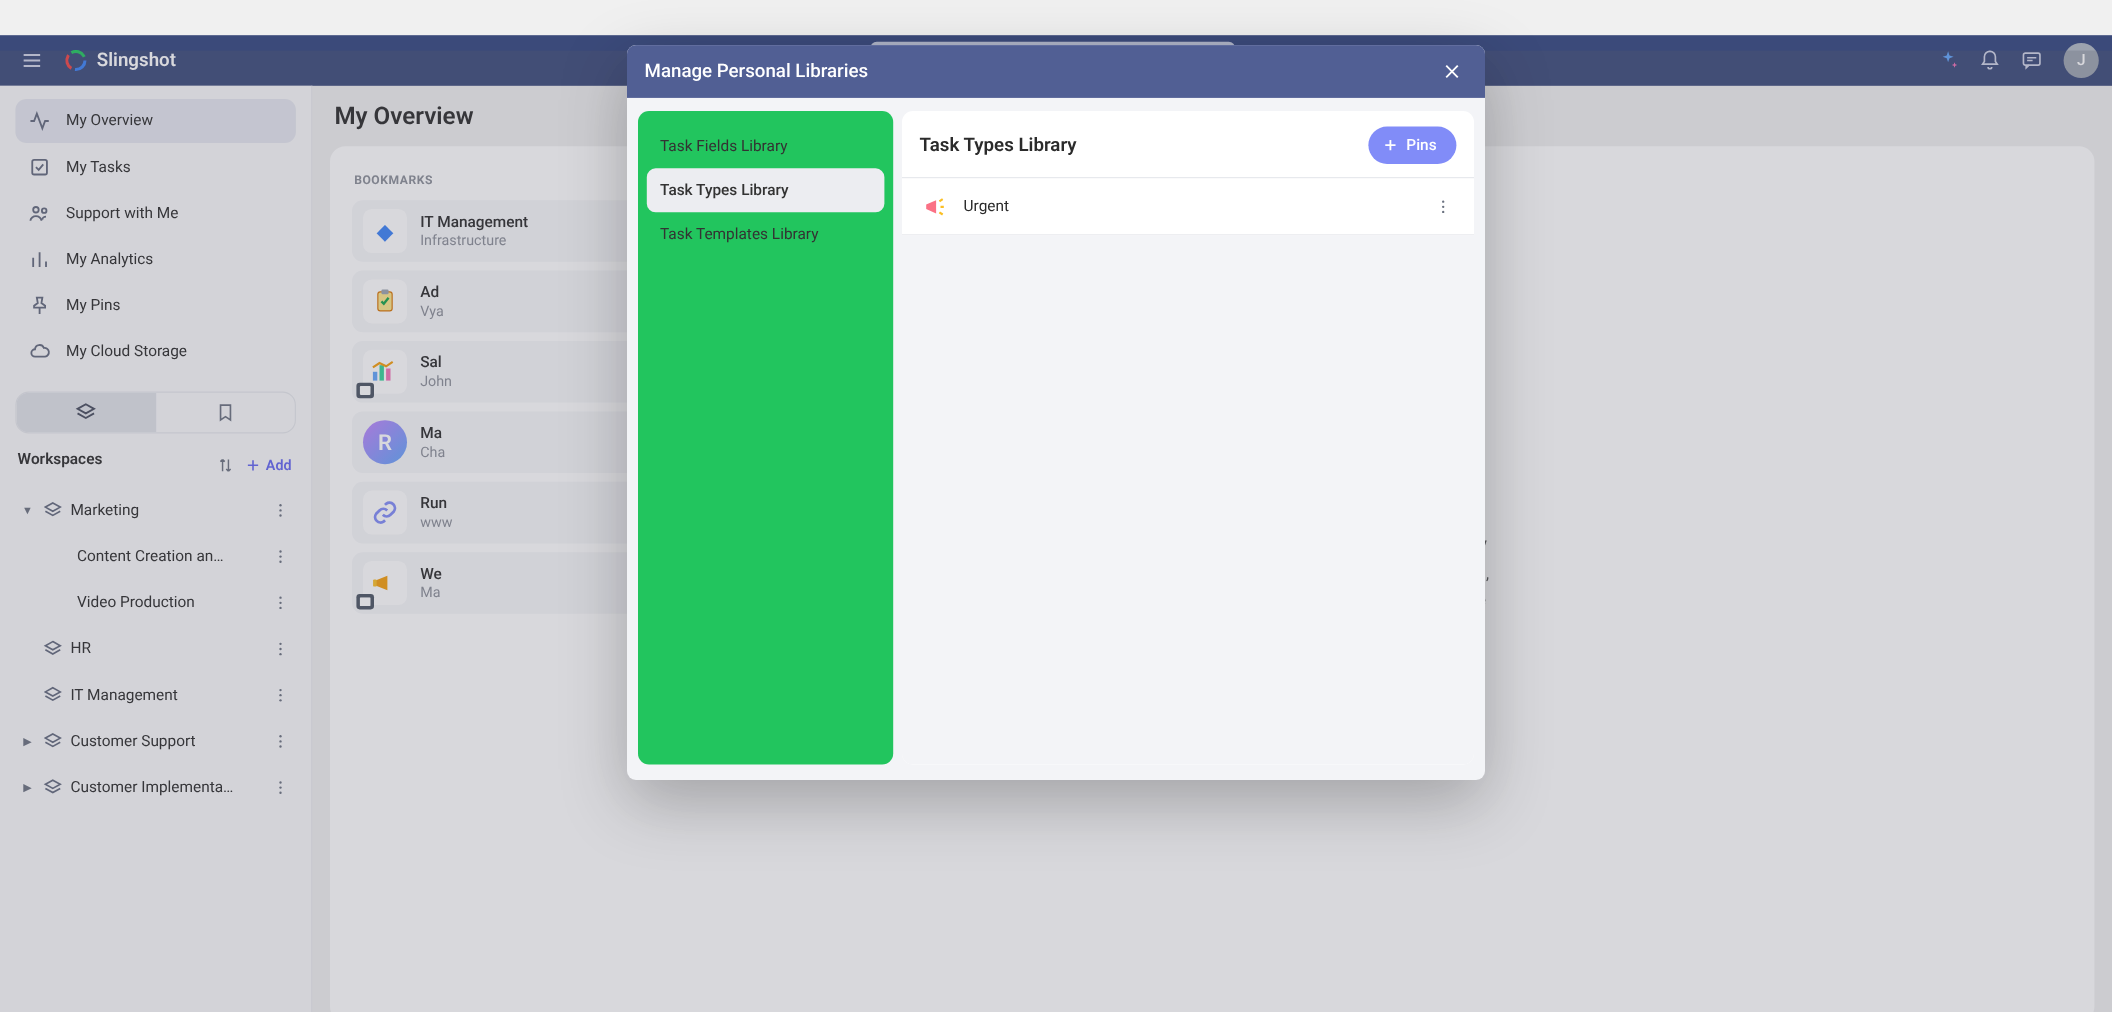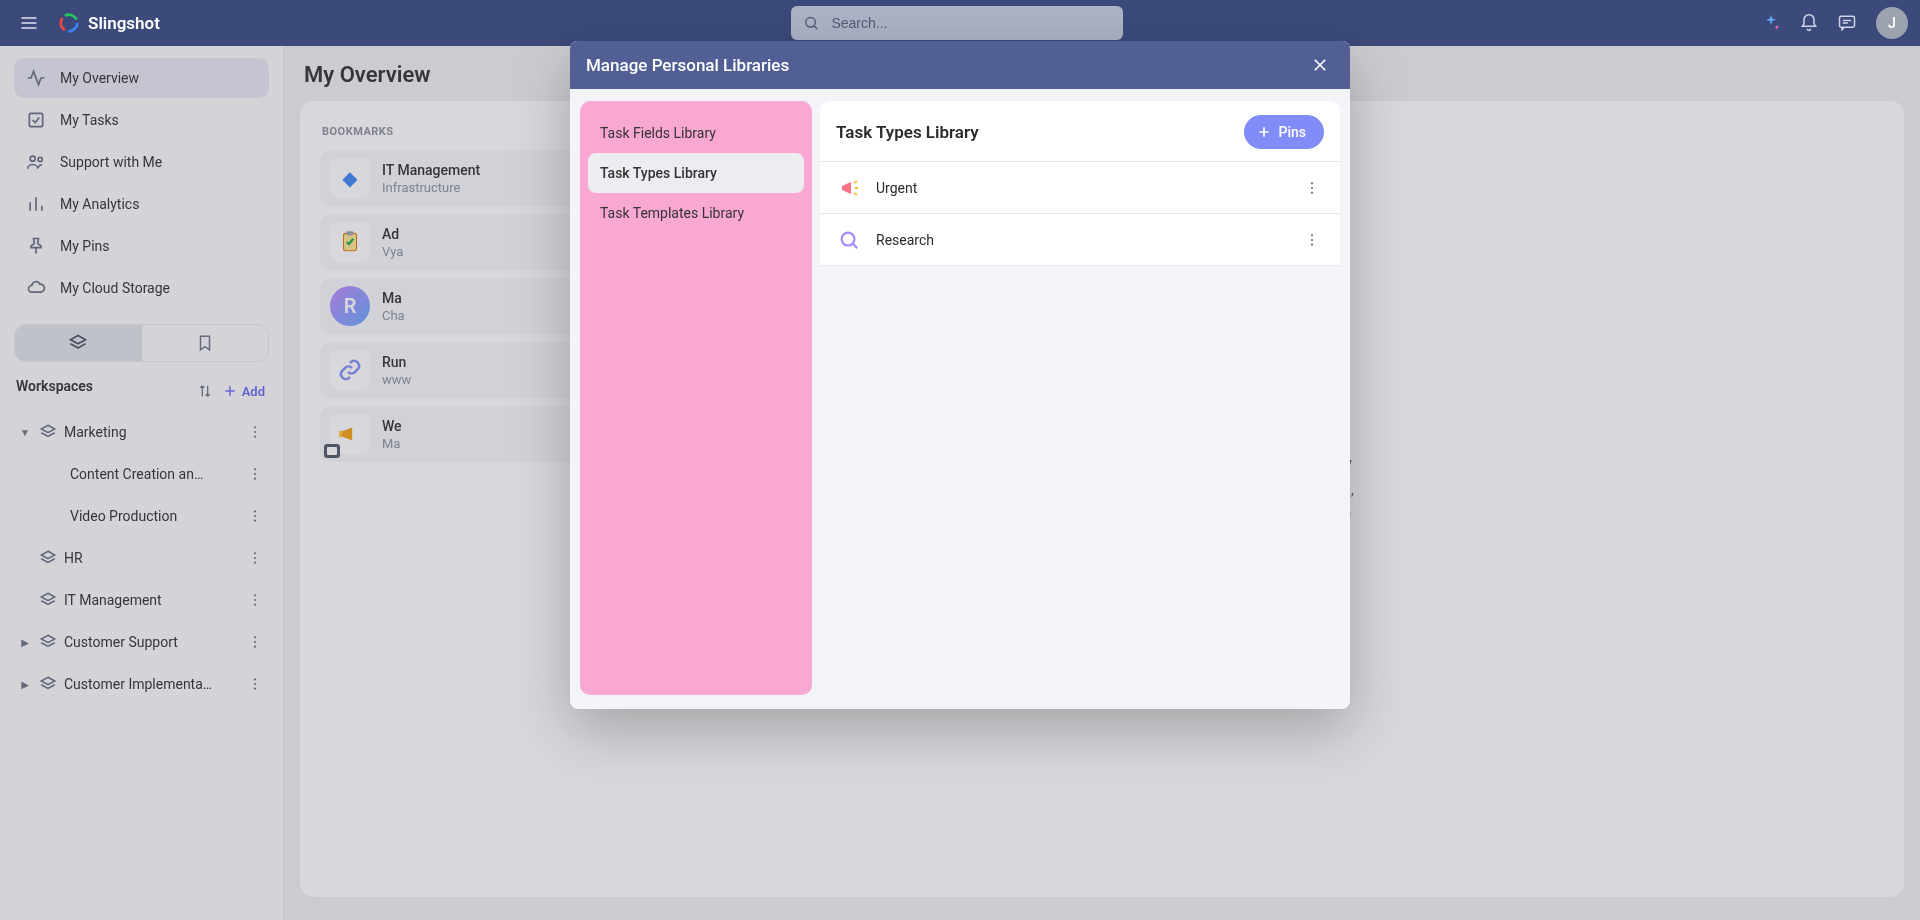--- a/index.html
+++ b/index.html
@@ -15,21 +15,21 @@
     --hover:#eceef3;
     --active:#e5e7ef;
     --border:#e5e7eb;
     --badge-orange:#f97316;
   }
   *{box-sizing:border-box;}
   html,body{margin:0;padding:0;height:100%;font-family:-apple-system,BlinkMacSystemFont,"Segoe UI",Roboto,sans-serif;font-size:14px;color:var(--text);}
   body{background:var(--page-bg);overflow:hidden;}
 
   
-  .topbar{height:46px;background:var(--navy);display:flex;align-items:center;padding:0 12px;gap:8px;color:#e9eaf2;}
+  .topbar{height:46px;background:var(--navy);display:flex;align-items:center;padding:0 12px;gap:8px;color:#e9eaf2;margin-top:32px;}
   .icon-btn{width:34px;height:34px;display:flex;align-items:center;justify-content:center;border-radius:6px;cursor:pointer;color:#d0d4e6;}
   .logo-wrap{display:flex;align-items:center;gap:8px;margin-left:4px;}
   .logo-mark{width:22px;height:22px;position:relative;}
   .logo-mark svg{width:100%;height:100%;}
   .logo-text{font-weight:600;font-size:17px;color:#fff;}
   .topbar-center{flex:1;display:flex;justify-content:center;}
   .search{width:332px;height:34px;background:#aeb3c6;border-radius:6px;display:flex;align-items:center;padding:0 12px;gap:10px;color:#555c76;}
   .search input{border:none;background:transparent;outline:none;font-size:14px;width:100%;color:#555c76;}
   .search input::placeholder{color:#555c76;}
   .topbar-right{display:flex;align-items:center;gap:4px;}
@@ -70,21 +70,21 @@
   .bm-badge{position:absolute;left:4px;bottom:4px;width:16px;height:14px;background:#4b5563;border-radius:3px;display:flex;align-items:center;justify-content:center;}
   .empty-col{flex:1;display:flex;flex-direction:column;align-items:center;justify-content:center;text-align:center;color:#555;gap:8px;}
 
   
   .overlay{position:fixed;inset:46px 0 0 0;background:rgba(90,94,110,0.24);display:flex;align-items:flex-start;justify-content:center;padding-top:0;}
   .modal{width:780px;background:#f3f4f7;border-radius:8px;overflow:hidden;box-shadow:0 20px 60px rgba(0,0,0,0.25);margin-top:-5px;}
   .modal-header{height:48px;background:#515f94;color:#fff;display:flex;align-items:center;justify-content:space-between;padding:0 16px;}
   .modal-title{font-size:17px;font-weight:500;}
   .modal-close{width:28px;height:28px;display:flex;align-items:center;justify-content:center;cursor:pointer;border-radius:6px;}
   .modal-body{display:flex;gap:8px;padding:12px 10px 14px;height:620px;}
-  .lib-nav{background:#f9a8d4;border-radius:10px;width:232px;padding:12px 8px;}
+  .lib-nav{background:#22c55e;border-radius:10px;width:232px;padding:12px 8px;}
   .lib-nav-item{height:40px;display:flex;align-items:center;padding:0 12px;border-radius:8px;cursor:pointer;color:#333;}
   .lib-nav-item.active{background:#ecedf1;font-weight:500;}
   .lib-main{flex:1;background:#fff;border-radius:10px;display:flex;flex-direction:column;overflow:hidden;}
   .lib-head{display:flex;align-items:center;justify-content:space-between;padding:14px 16px 12px;border-bottom:1px solid var(--border);}
   .lib-head-title{font-size:17px;font-weight:600;}
   .type-btn{background:var(--accent-light);color:#fff;height:34px;border-radius:999px;padding:0 18px 0 12px;display:flex;align-items:center;gap:6px;cursor:pointer;font-weight:500;}
   .lib-row{display:flex;align-items:center;gap:14px;height:52px;padding:0 16px;border-bottom:1px solid var(--border);}
   .lib-row-icon{width:26px;height:26px;display:flex;align-items:center;justify-content:center;}
   .lib-row-label{flex:1;}
   .lib-row-more{color:#6b7280;cursor:pointer;padding:4px;}
@@ -369,20 +369,39 @@
                 <rect x="9" y="2" width="6" height="4" rx="1" fill="#9ca3af"></rect>
                 <polyline points="9 12 11 14 15 9" fill="none" stroke="#16a34a" stroke-width="2"></polyline>
               </svg>
           </div>
           <div class="bm-text">
               <span class="bm-title">Ad</span>
               <span class="bm-sub">Vya</span>
             </div>
         </div>
         <div class="bm-item">
+          <div class="bm-icon">
+            <svg width="26" height="20" viewBox="0 0 26 20">
+                <rect x="2" y="10" width="4" height="8" fill="#60a5fa"></rect>
+                <rect x="8" y="4" width="4" height="14" fill="#34d399"></rect>
+                <rect x="14" y="7" width="4" height="11" fill="#f472b6"></rect>
+                <polyline points="2 6 8 2 14 5 20 1" fill="none" stroke="#f59e0b" stroke-width="2"></polyline>
+              </svg>
+          </div>
+          <div class="bm-text">
+              <span class="bm-title">Sal</span>
+              <span class="bm-sub">John</span>
+            </div>
+          <div class="bm-badge">
+              <svg width="10" height="8" viewBox="0 0 10 8" fill="#fff">
+                <rect x="0" y="0" width="10" height="8" rx="1"></rect>
+              </svg>
+            </div>
+        </div>
+        <div class="bm-item">
           <div class="bm-icon" style="border-radius:50%;background:linear-gradient(135deg,#c084fc,#60a5fa);color:#fff;font-weight:600">R</div>
           <div class="bm-text">
               <span class="bm-title">Ma</span>
               <span class="bm-sub">Cha</span>
             </div>
         </div>
         <div class="bm-item">
           <div class="bm-icon">
             <svg width="24" height="24" viewBox="0 0 24 24" fill="none" stroke="#818cf8" stroke-width="2.5">
                 <path d="M10 14a5 5 0 007 0l3-3a5 5 0 00-7-7l-1 1"></path>
@@ -460,33 +479,17 @@
           </span>
           <span class="lib-row-label">Urgent</span>
           <span class="lib-row-more">
             <svg width="16" height="16" viewBox="0 0 24 24" fill="currentColor">
                 <circle cx="12" cy="5" r="1.6"></circle>
                 <circle cx="12" cy="12" r="1.6"></circle>
                 <circle cx="12" cy="19" r="1.6"></circle>
               </svg>
           </span>
         </div>
-        <div class="lib-row">
-          <span class="lib-row-icon">
-            <svg width="22" height="22" viewBox="0 0 24 24" fill="none" stroke="#a78bfa" stroke-width="2.4">
-                <circle cx="11" cy="11" r="7"></circle>
-                <line x1="21" y1="21" x2="16.5" y2="16.5"></line>
-              </svg>
-          </span>
-          <span class="lib-row-label">Research</span>
-          <span class="lib-row-more">
-            <svg width="16" height="16" viewBox="0 0 24 24" fill="currentColor">
-                <circle cx="12" cy="5" r="1.6"></circle>
-                <circle cx="12" cy="12" r="1.6"></circle>
-                <circle cx="12" cy="19" r="1.6"></circle>
-              </svg>
-          </span>
-        </div>
         <div class="lib-fill"></div>
       </div>
     </div>
   </div>
 </div>
 
 </body></html>

